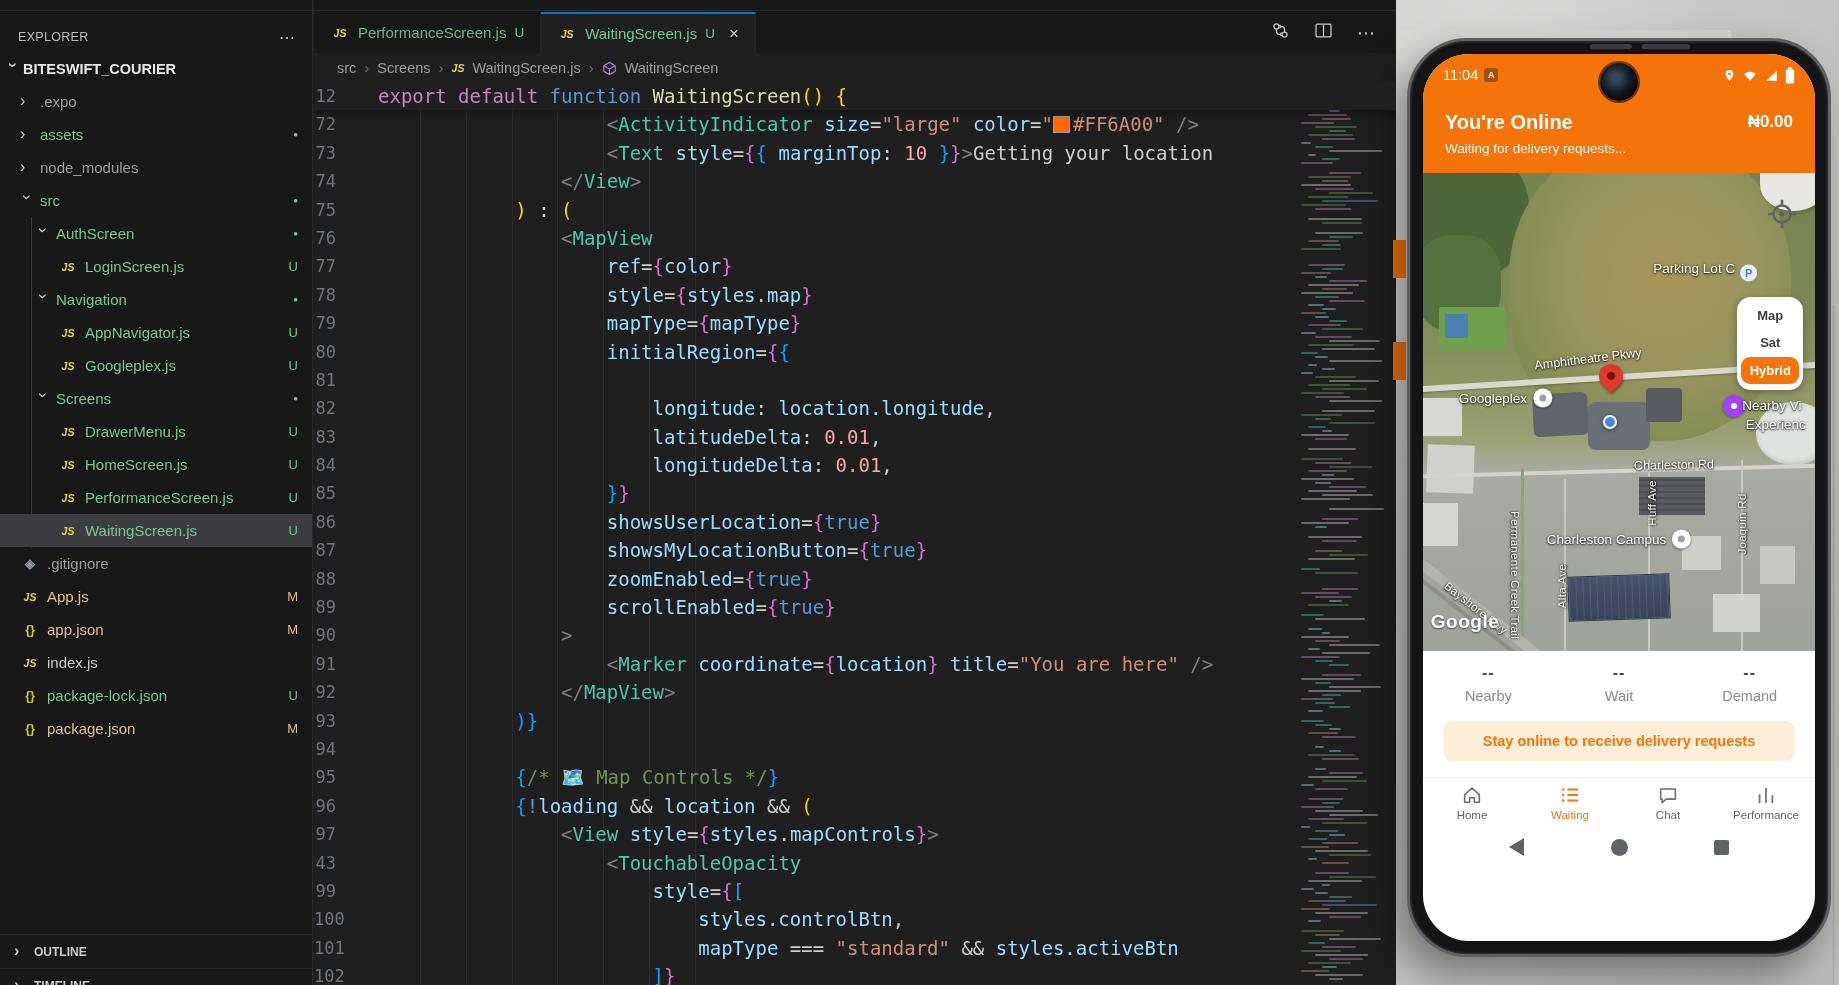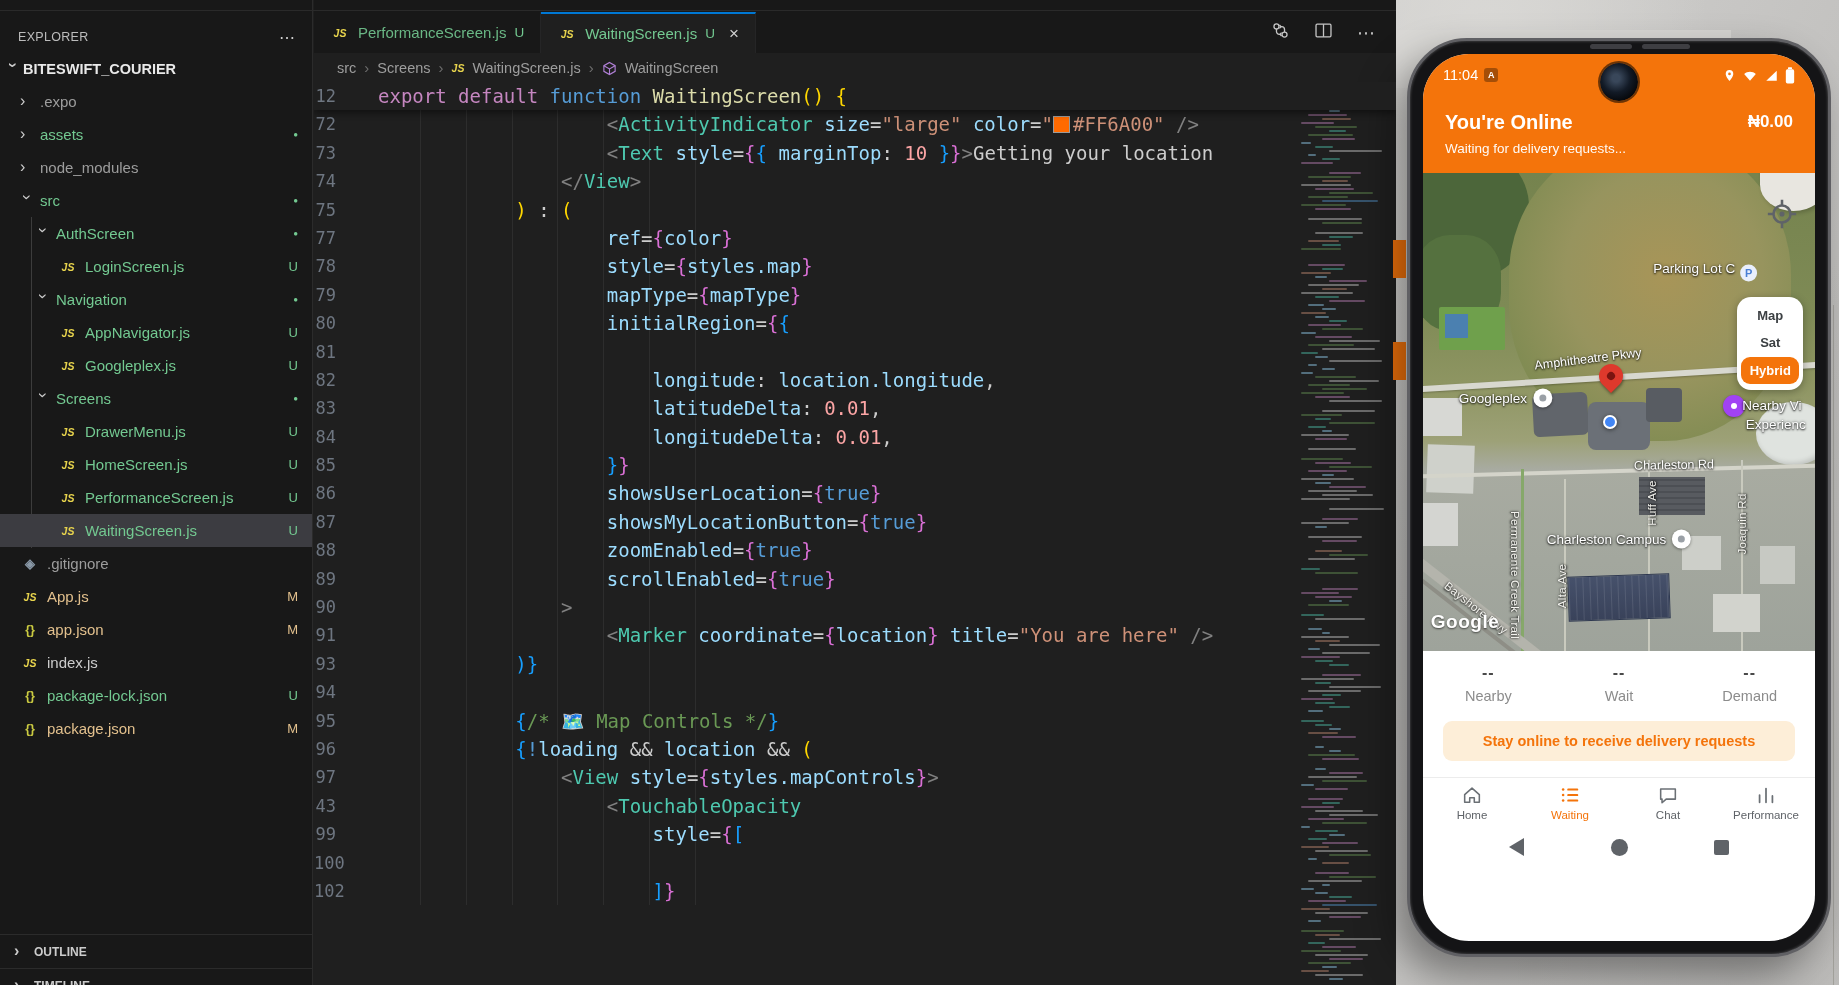--- a/index.html
+++ b/index.html
@@ -353,43 +353,46 @@
             <div class="indent-guide" style="left: 151.8px;"></div>
             <div class="indent-guide" style="left: 197.6px;"></div>
             <div class="indent-guide" style="left: 243.4px;"></div>
             <div class="indent-guide" style="left: 289.2px;"></div>
             <div class="indent-guide" style="left: 335px;"></div>
             <div class="indent-guide" style="left: 380.8px;"></div>
             <div class="code-line"><span class="gutter">72</span><span><span class="tk-txt">                    </span><span class="tk-pun">&lt;</span><span class="tk-cmp">ActivityIndicator</span><span class="tk-txt"> </span><span class="tk-id">size</span><span class="tk-txt">=</span><span class="tk-str">"large"</span><span class="tk-txt"> </span><span class="tk-id">color</span><span class="tk-txt">=</span><span class="tk-str">"</span><span class="swatch"></span><span class="tk-str">#FF6A00"</span><span class="tk-pun"> /&gt;</span></span></div>
             <div class="code-line"><span class="gutter">73</span><span><span class="tk-txt">                    </span><span class="tk-pun">&lt;</span><span class="tk-cmp">Text</span><span class="tk-txt"> </span><span class="tk-id">style</span><span class="tk-txt">=</span><span class="tk-b2">{</span><span class="tk-b3">{</span><span class="tk-txt"> </span><span class="tk-id">marginTop</span><span class="tk-txt">: </span><span class="tk-num">10</span><span class="tk-txt"> </span><span class="tk-b3">}</span><span class="tk-b2">}</span><span class="tk-pun">&gt;</span><span class="tk-txt">Getting your location</span></span></div>
             <div class="code-line"><span class="gutter">74</span><span><span class="tk-txt">                </span><span class="tk-pun">&lt;/</span><span class="tk-cmp">View</span><span class="tk-pun">&gt;</span></span></div>
             <div class="code-line"><span class="gutter">75</span><span><span class="tk-txt">            </span><span class="tk-b1">)</span><span class="tk-txt"> : </span><span class="tk-b1">(</span></span></div>
+            <div class="code-line"><span class="gutter">76</span><span><span class="tk-txt">                </span><span class="tk-pun">&lt;</span><span class="tk-cmp">MapView</span></span></div>
             <div class="code-line"><span class="gutter">77</span><span><span class="tk-txt">                    </span><span class="tk-id">ref</span><span class="tk-txt">=</span><span class="tk-b2">{</span><span class="tk-id">color</span><span class="tk-b2">}</span></span></div>
             <div class="code-line"><span class="gutter">78</span><span><span class="tk-txt">                    </span><span class="tk-id">style</span><span class="tk-txt">=</span><span class="tk-b2">{</span><span class="tk-id">styles.map</span><span class="tk-b2">}</span></span></div>
             <div class="code-line"><span class="gutter">79</span><span><span class="tk-txt">                    </span><span class="tk-id">mapType</span><span class="tk-txt">=</span><span class="tk-b2">{</span><span class="tk-id">mapType</span><span class="tk-b2">}</span></span></div>
             <div class="code-line"><span class="gutter">80</span><span><span class="tk-txt">                    </span><span class="tk-id">initialRegion</span><span class="tk-txt">=</span><span class="tk-b2">{</span><span class="tk-b3">{</span></span></div>
             <div class="code-line"><span class="gutter">81</span></div>
             <div class="code-line"><span class="gutter">82</span><span><span class="tk-txt">                        </span><span class="tk-id">longitude</span><span class="tk-txt">: </span><span class="tk-id">location.longitude</span><span class="tk-txt">,</span></span></div>
             <div class="code-line"><span class="gutter">83</span><span><span class="tk-txt">                        </span><span class="tk-id">latitudeDelta</span><span class="tk-txt">: </span><span class="tk-num">0.01</span><span class="tk-txt">,</span></span></div>
             <div class="code-line"><span class="gutter">84</span><span><span class="tk-txt">                        </span><span class="tk-id">longitudeDelta</span><span class="tk-txt">: </span><span class="tk-num">0.01</span><span class="tk-txt">,</span></span></div>
             <div class="code-line"><span class="gutter">85</span><span><span class="tk-txt">                    </span><span class="tk-b3">}</span><span class="tk-b2">}</span></span></div>
             <div class="code-line"><span class="gutter">86</span><span><span class="tk-txt">                    </span><span class="tk-id">showsUserLocation</span><span class="tk-txt">=</span><span class="tk-b2">{</span><span class="tk-kw2">true</span><span class="tk-b2">}</span></span></div>
             <div class="code-line"><span class="gutter">87</span><span><span class="tk-txt">                    </span><span class="tk-id">showsMyLocationButton</span><span class="tk-txt">=</span><span class="tk-b2">{</span><span class="tk-kw2">true</span><span class="tk-b2">}</span></span></div>
             <div class="code-line"><span class="gutter">88</span><span><span class="tk-txt">                    </span><span class="tk-id">zoomEnabled</span><span class="tk-txt">=</span><span class="tk-b2">{</span><span class="tk-kw2">true</span><span class="tk-b2">}</span></span></div>
             <div class="code-line"><span class="gutter">89</span><span><span class="tk-txt">                    </span><span class="tk-id">scrollEnabled</span><span class="tk-txt">=</span><span class="tk-b2">{</span><span class="tk-kw2">true</span><span class="tk-b2">}</span></span></div>
             <div class="code-line"><span class="gutter">90</span><span><span class="tk-txt">                </span><span class="tk-pun">&gt;</span></span></div>
             <div class="code-line"><span class="gutter">91</span><span><span class="tk-txt">                    </span><span class="tk-pun">&lt;</span><span class="tk-cmp">Marker</span><span class="tk-txt"> </span><span class="tk-id">coordinate</span><span class="tk-txt">=</span><span class="tk-b2">{</span><span class="tk-id">location</span><span class="tk-b2">}</span><span class="tk-txt"> </span><span class="tk-id">title</span><span class="tk-txt">=</span><span class="tk-str">"You are here"</span><span class="tk-pun"> /&gt;</span></span></div>
+            <div class="code-line"><span class="gutter">92</span><span><span class="tk-txt">                </span><span class="tk-pun">&lt;/</span><span class="tk-cmp">MapView</span><span class="tk-pun">&gt;</span></span></div>
             <div class="code-line"><span class="gutter">93</span><span><span class="tk-txt">            </span><span class="tk-b3">)</span><span class="tk-b3">}</span></span></div>
             <div class="code-line"><span class="gutter">94</span><span></span></div>
             <div class="code-line"><span class="gutter">95</span><span><span class="tk-txt">            </span><span class="tk-b3">{</span><span class="tk-com">/* 🗺️ Map Controls */</span><span class="tk-b3">}</span></span></div>
             <div class="code-line"><span class="gutter">96</span><span><span class="tk-txt">            </span><span class="tk-b3">{</span><span class="tk-kw2">!</span><span class="tk-id">loading</span><span class="tk-txt"> &amp;&amp; </span><span class="tk-id">location</span><span class="tk-txt"> &amp;&amp; </span><span class="tk-b1">(</span></span></div>
             <div class="code-line"><span class="gutter">97</span><span><span class="tk-txt">                </span><span class="tk-pun">&lt;</span><span class="tk-cmp">View</span><span class="tk-txt"> </span><span class="tk-id">style</span><span class="tk-txt">=</span><span class="tk-b2">{</span><span class="tk-id">styles.mapControls</span><span class="tk-b2">}</span><span class="tk-pun">&gt;</span></span></div>
             <div class="code-line"><span class="gutter">43</span><span><span class="tk-txt">                    </span><span class="tk-pun">&lt;</span><span class="tk-cmp">TouchableOpacity</span></span></div>
             <div class="code-line"><span class="gutter">99</span><span><span class="tk-txt">                        </span><span class="tk-id">style</span><span class="tk-txt">=</span><span class="tk-b2">{</span><span class="tk-b3">[</span></span></div>
-            <div class="code-line"><span class="gutter">100</span></div>
+            <div class="code-line"><span class="gutter">100</span><span><span class="tk-txt">                            </span><span class="tk-id">styles.controlBtn</span><span class="tk-txt">,</span></span></div>
+            <div class="code-line"><span class="gutter">101</span><span><span class="tk-txt">                            </span><span class="tk-id">mapType</span><span class="tk-txt"> === </span><span class="tk-str">"standard"</span><span class="tk-txt"> &amp;&amp; </span><span class="tk-id">styles.activeBtn</span></span></div>
             <div class="code-line"><span class="gutter">102</span><span><span class="tk-txt">                        </span><span class="tk-b3">]</span><span class="tk-b2">}</span></span></div>
           </div>
         <div class="minimap">
             <div style="margin-left: 3px; width: 8px; background: rgb(156, 220, 254);"></div>
             <div style="height: 4px; background: transparent;"></div>
             <div style="margin-left: 31px; width: 11.147px; background: rgb(156, 220, 254);"></div>
             <div style="margin-left: 10px; width: 38.7022px; background: rgb(197, 134, 192);"></div>
             <div style="margin-left: 24px; width: 28.5554px; background: rgb(206, 145, 120);"></div>
             <div style="margin-left: 3px; width: 32.9414px; background: rgb(197, 134, 192);"></div>
             <div style="margin-left: 17px; width: 42.4348px; background: rgb(106, 153, 85);"></div>

